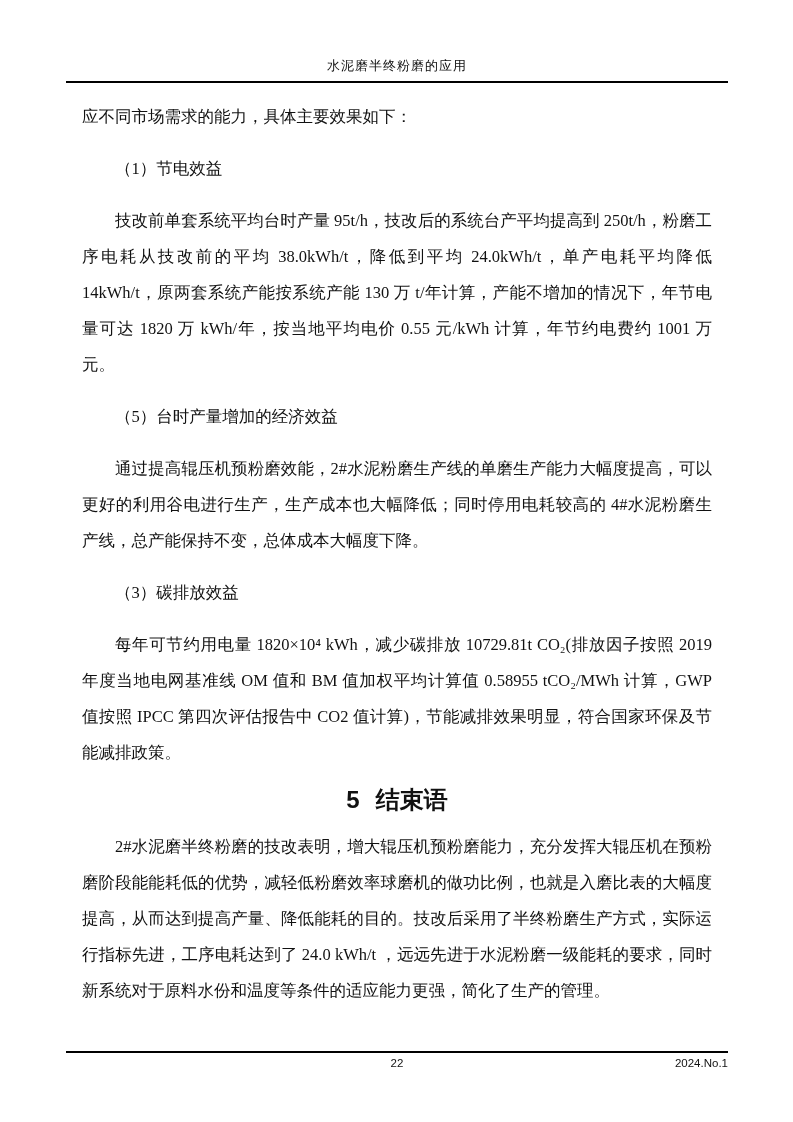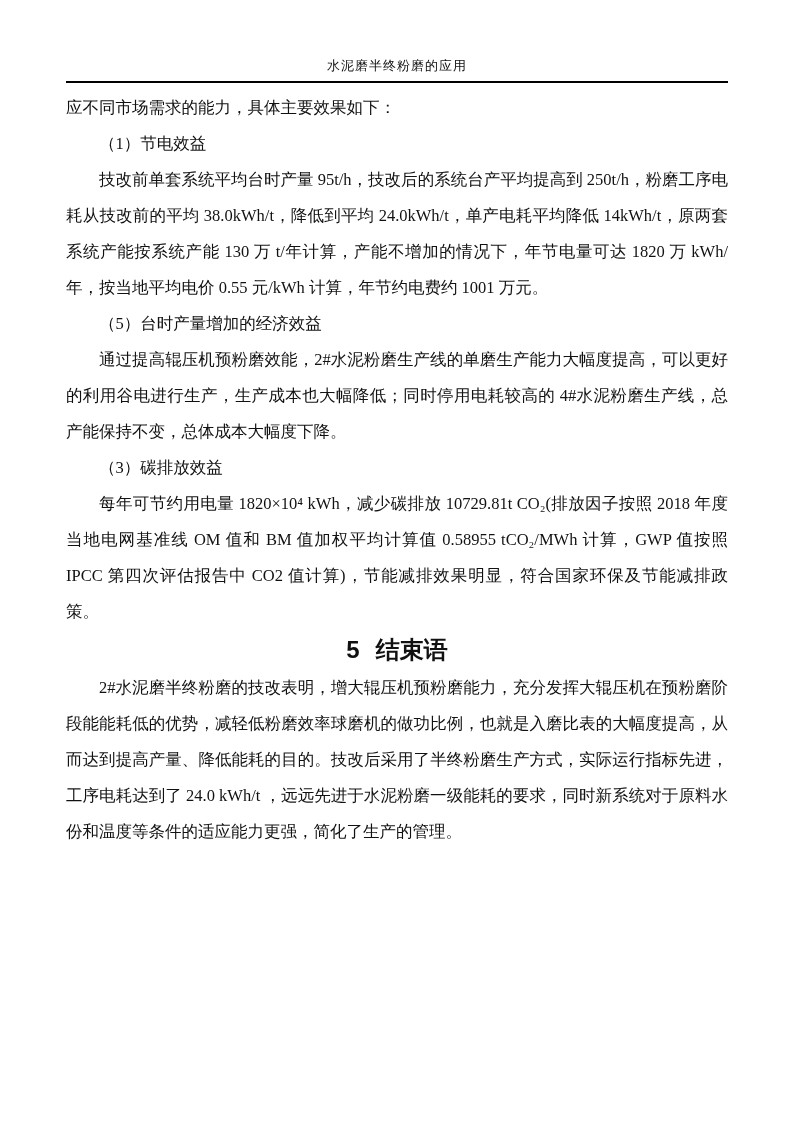--- a/index.html
+++ b/index.html
@@ -31,21 +31,21 @@
     border-bottom: 2px solid #000000;
     margin-top: 7px;
   }
   .body-text {
     margin-top: 7px;
     font-size: 16.5px;
     line-height: 36px;
     text-align: justify;
   }
   .body-text p {
-    margin: 0;
+    margin: 16px;
   }
   p.indent {
     text-indent: 2em;
   }
   p.no-indent {
     text-indent: 0;
   }
   .sub-heading {
     text-indent: 2em;
   }
@@ -111,25 +111,32 @@
     <p class="sub-heading">（1）节电效益</p>
 
     <p class="indent">技改前单套系统平均台时产量 95t/h，技改后的系统台产平均提高到 250t/h，粉磨工序电耗从技改前的平均 38.0kWh/t，降低到平均 24.0kWh/t，单产电耗平均降低 14kWh/t，原两套系统产能按系统产能 130 万 t/年计算，产能不增加的情况下，年节电量可达 1820 万 kWh/年，按当地平均电价 0.55 元/kWh 计算，年节约电费约 1001 万元。</p>
 
     <p class="sub-heading">（5）台时产量增加的经济效益</p>
 
     <p class="indent">通过提高辊压机预粉磨效能，2#水泥粉磨生产线的单磨生产能力大幅度提高，可以更好的利用谷电进行生产，生产成本也大幅降低；同时停用电耗较高的 4#水泥粉磨生产线，总产能保持不变，总体成本大幅度下降。</p>
 
     <p class="sub-heading">（3）碳排放效益</p>
 
-    <p class="indent">每年可节约用电量 1820×10⁴ kWh，减少碳排放 10729.81t CO₂(排放因子按照 2018 年度当地电网基准线 OM 值和 BM 值加权平均计算值 0.58955  tCO₂/MWh 计算，GWP 值按照 IPCC 第四次评估报告中 CO2 值计算)，节能减排效果明显，符合国家环保及节能减排政策。</p>
+    <p class="indent">每年可节约用电量 1820×10⁴ kWh，减少碳排放 10729.81t CO₂(排放因子按照 2019 年度当地电网基准线 OM 值和 BM 值加权平均计算值 0.58955  tCO₂/MWh 计算，GWP 值按照 IPCC 第四次评估报告中 CO2 值计算)，节能减排效果明显，符合国家环保及节能减排政策。</p>
 
     <div class="conclusion-heading">
       <span class="num">5</span><span>结束语</span>
     </div>
 
     <p class="indent">2#水泥磨半终粉磨的技改表明，增大辊压机预粉磨能力，充分发挥大辊压机在预粉磨阶段能能耗低的优势，减轻低粉磨效率球磨机的做功比例，也就是入磨比表的大幅度提高，从而达到提高产量、降低能耗的目的。技改后采用了半终粉磨生产方式，实际运行指标先进，工序电耗达到了 24.0 kWh/t ，远远先进于水泥粉磨一级能耗的要求，同时新系统对于原料水份和温度等条件的适应能力更强，简化了生产的管理。</p>
 
 
   </div>
 
+  <div class="footer">
+    <div class="footer-rule"></div>
+    <div class="footer-row">
+      <span class="footer-page-number">22</span>
+      <span class="footer-issue">2024.No.1</span>
+    </div>
+  </div>
 
 </div>
 
 </body></html>

